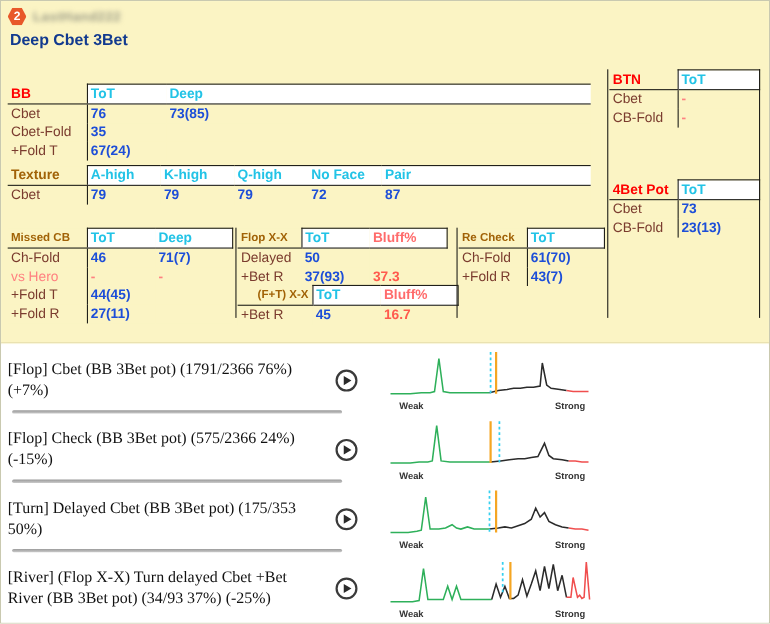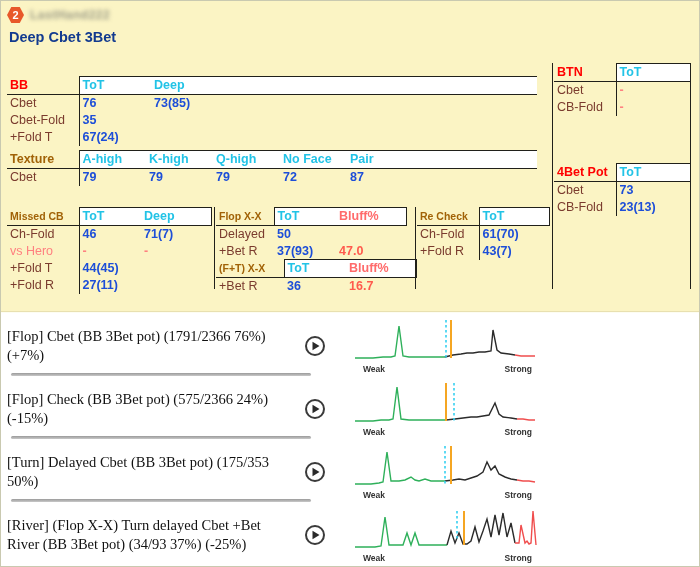--- a/index.html
+++ b/index.html
@@ -308,35 +308,35 @@
         <td class="hdr-cell bluff last" style="width:70px;">Bluff%</td>
       </tr>
       <tr>
         <td class="rowlab">Delayed</td>
         <td class="val nb">50</td>
         <td class="val nb bluff"></td>
       </tr>
       <tr>
         <td class="rowlab plus">+Bet R</td>
         <td class="val nb">37(93)</td>
-        <td class="val nb bluff">47.0</td>
+        <td class="val nb bluff">37.3</td>
       </tr>
     </tbody>
       </table>
 
     <table class="tbl" style="left:215px; top:258px;">
       <tbody>
           <tr>
-        <td class="sec-name green sm" style="width:68px;">(F+T) X-X</td>
+        <td class="sec-name green sm" style="width:68px;text-align:right;">(F+T) X-X</td>
         <td class="hdr-cell first" style="width:62px;">ToT</td>
         <td class="hdr-cell bluff last" style="width:70px;">Bluff%</td>
       </tr>
       <tr>
         <td class="rowlab plus">+Bet R</td>
-        <td class="val nb">36</td>
+        <td class="val nb">45</td>
         <td class="val nb bluff">16.7</td>
       </tr>
     </tbody>
       </table>
 
     <table class="tbl" style="left:416px; top:206px;">
       <tbody>
           <tr>
         <td class="sec-name green sm" style="width:62px;">Re Check</td>
         <td class="hdr-cell first last" style="width:70px;">ToT</td>

